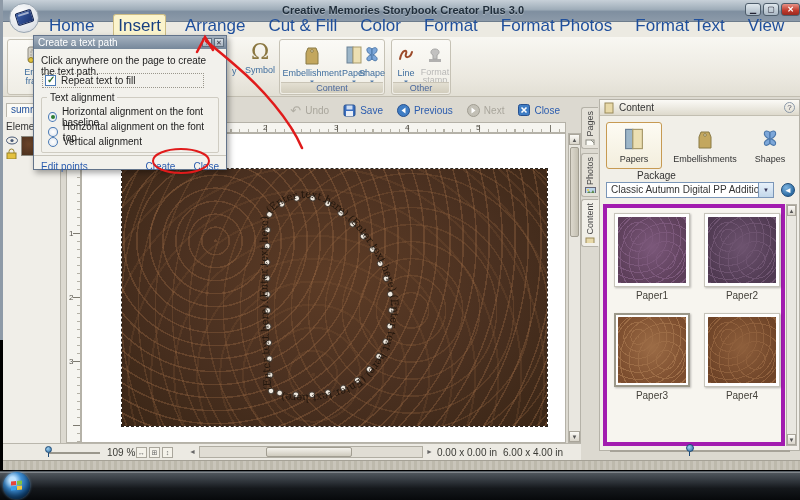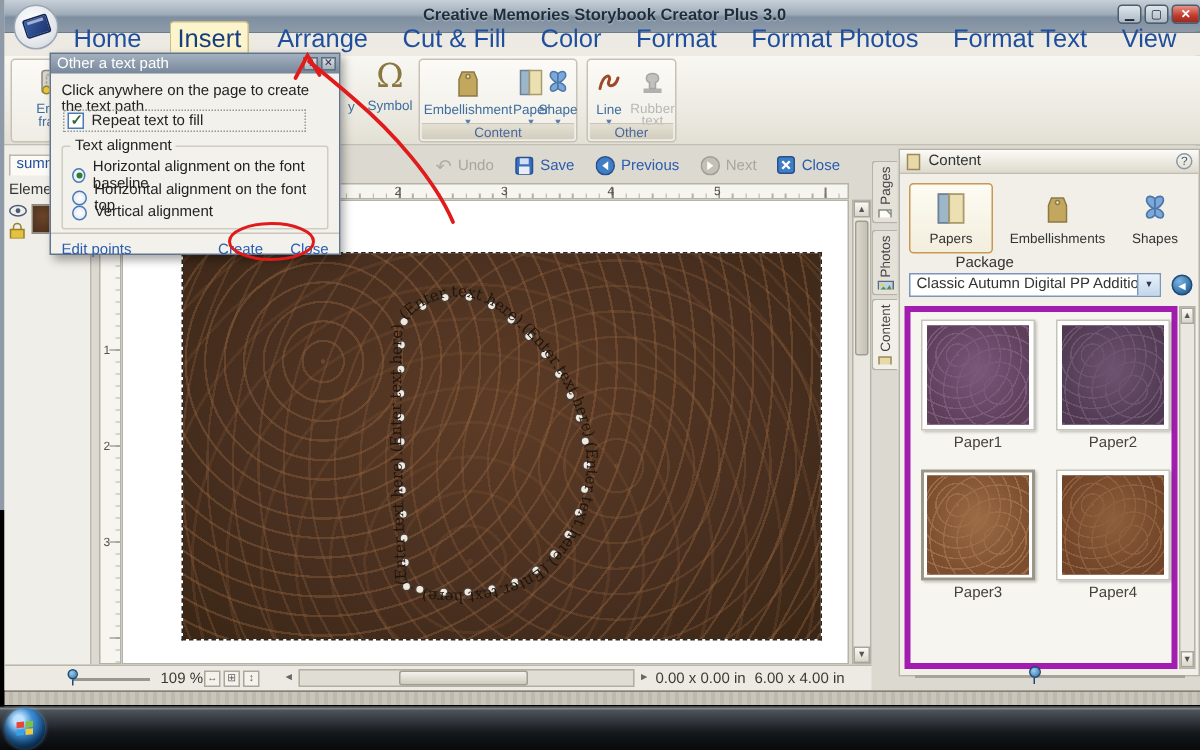--- a/index.html
+++ b/index.html
@@ -234,21 +234,21 @@
           <span>Line</span>
           <span class="arr">▼</span>
         </div>
         <div class="rbtn disabled" style="left:28px;width:30px;">
           <span class="ric">
             <svg width="18" height="18" viewBox="0 0 18 18">
                 <rect x="3" y="13" width="12" height="3" fill="#9a9a9a"></rect>
                 <path d="M7 13 V9 C4 8 4 3 9 3 C14 3 14 8 11 9 V13 Z" fill="#b0b0b0" stroke="#8a8a8a"></path>
               </svg>
           </span>
-          <span style="text-align:center;line-height:8px;">Rubber text</span>
+          <span style="text-align:center;line-height:8px;">Format stamp</span>
         </div>
         <div class="rcaption">Other</div>
       </div>
     </div>
 
     <div id="workspace">
 
       <div id="left-panel">
         <div id="lp-tab">summe</div>
         <div id="lp-elements">Elements</div>
@@ -444,21 +444,21 @@
           </div>
           <div id="rp-slider"></div>
           <div id="rp-pin"></div>
         </div>
       </div>
     </div>
   </div>
 
   <div id="dialog">
     <div id="dlg-title">
-      <span>Other a text path</span>
+      <span>Create a text path</span>
       <div class="dlg-tbtn" style="right:14px;">?</div>
       <div class="dlg-tbtn" style="right:2px;">✕</div>
     </div>
     <div id="dlg-body">
       <div id="dlg-instr">Click anywhere on the page to create the text path.</div>
       <div id="dlg-check-row">
         <span class="cm-check checked"></span>
         <span>Repeat text to fill</span>
       </div>
       <div id="dlg-fieldset">

